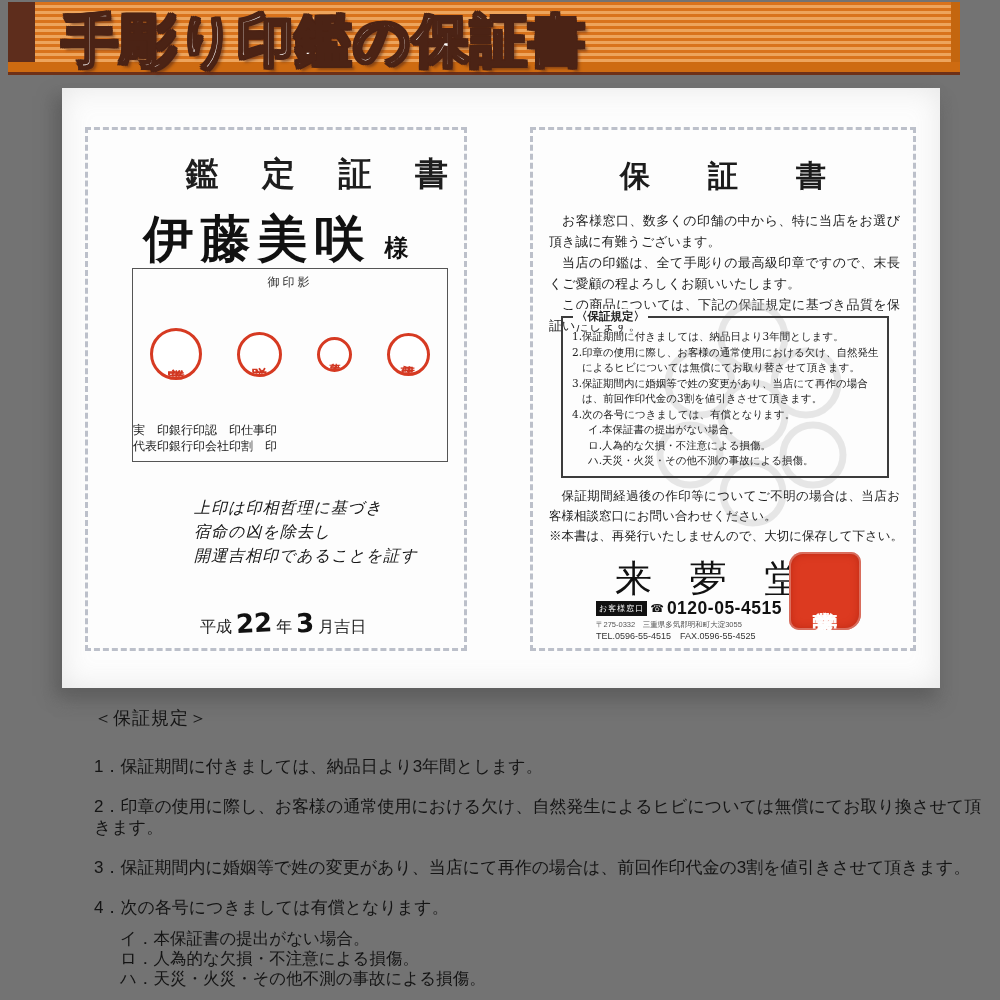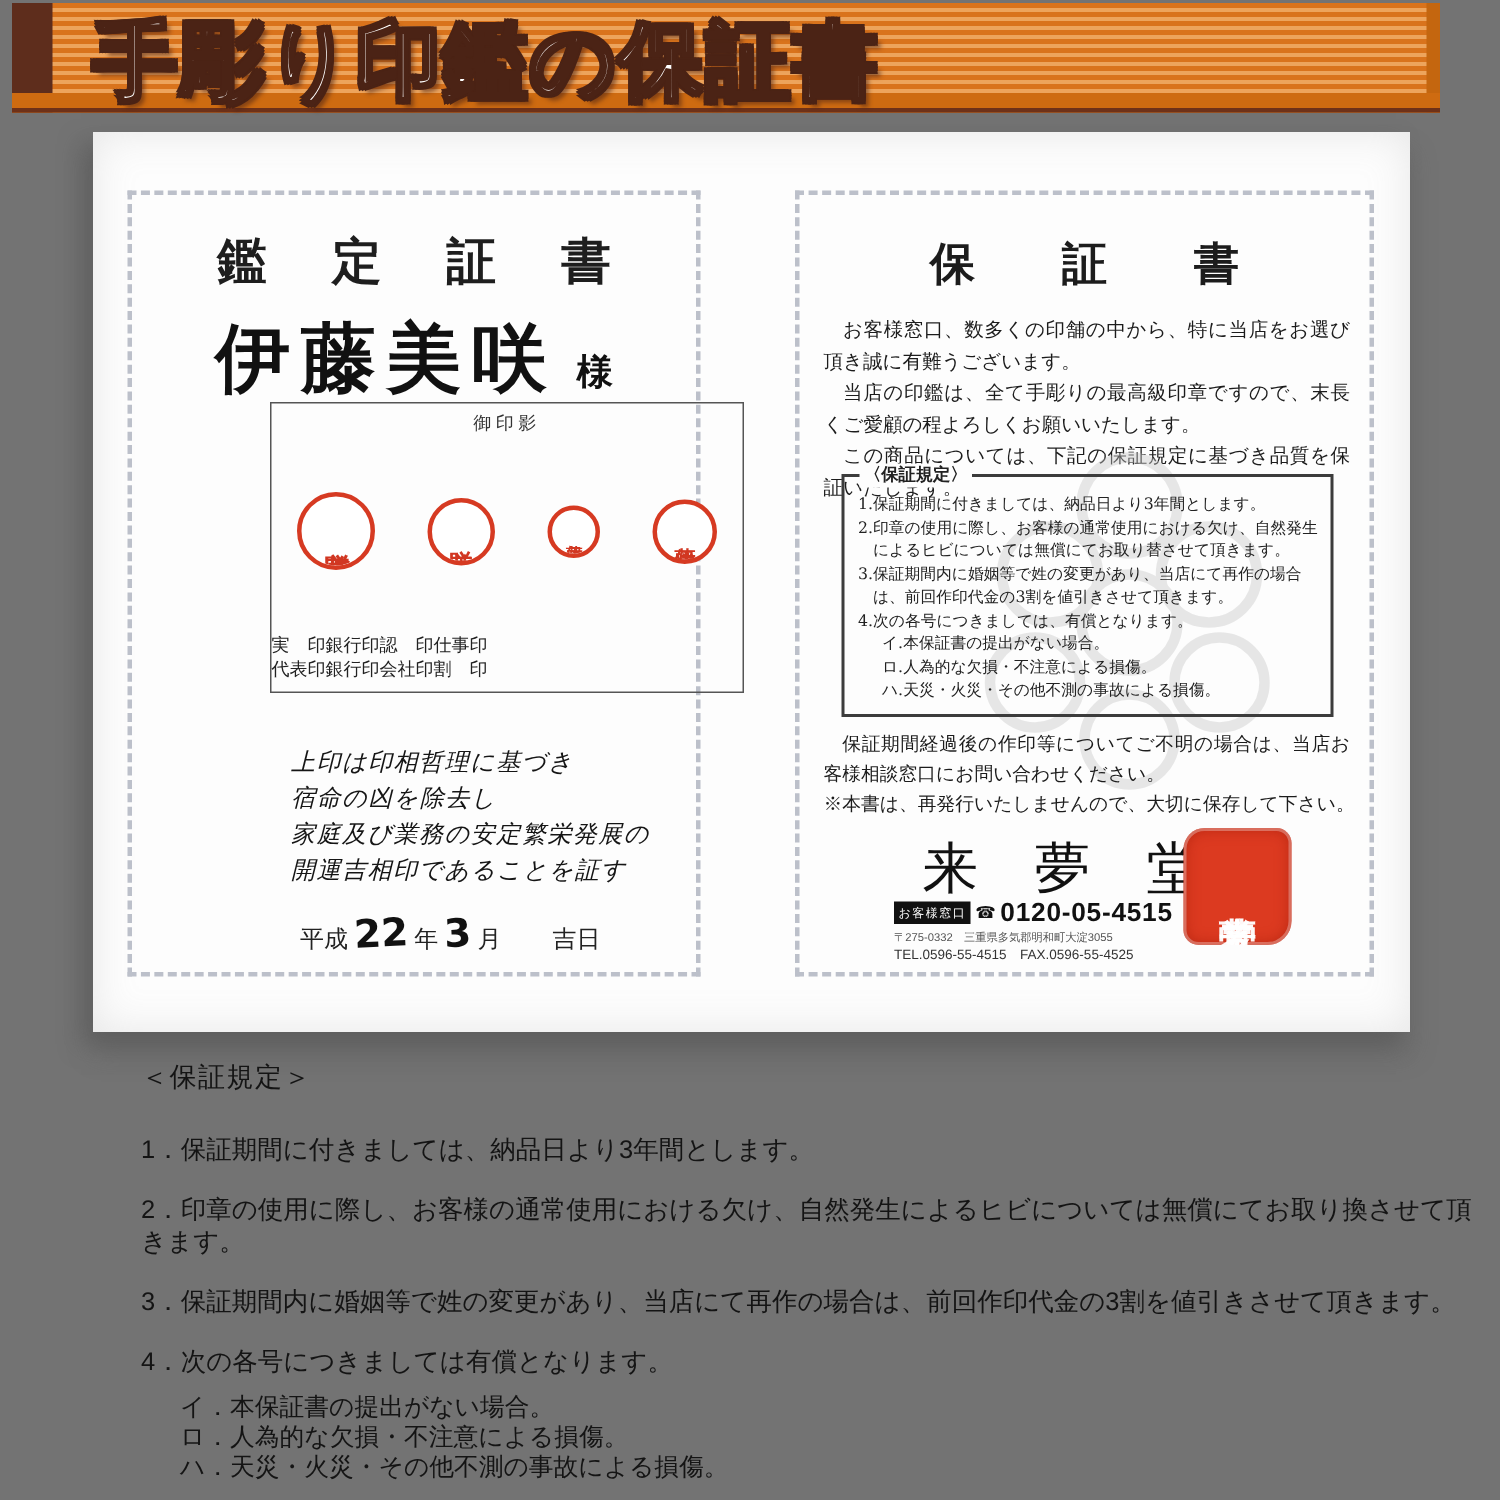--- a/index.html
+++ b/index.html
@@ -23,45 +23,45 @@
   
   .photo{position:absolute;left:62px;top:88px;width:878px;height:600px;background:#fdfdfd;
     box-shadow:-9px 8px 14px rgba(85,85,85,.5),0 14px 16px rgba(90,90,90,.45),
                inset 0 0 28px rgba(150,150,150,.22);}
   .cert{position:absolute;top:39px;height:524px;border:3px dashed #bcc0ca;box-sizing:border-box;
     font-family:"DejaVu Serif","Liberation Serif",serif;}
   .cert-left{left:23px;width:382px;}
   .cert-right{left:468px;width:386px;}
 
   
-  .cl-title{position:absolute;top:22px;left:0;width:100%;text-align:center;font-size:33px;
+  .cl-title{position:absolute;top:22px;left:0;width:100%;text-align:right;font-size:33px;
     font-weight:600;letter-spacing:16px;text-indent:16px;color:#1e1e1e;}
   .cl-name-row{position:absolute;top:76px;left:0;width:100%;text-align:center;white-space:nowrap;}
   .cl-name{font-size:50px;font-weight:600;letter-spacing:7px;color:#111;}
   .cl-honorific{font-size:24px;font-weight:600;margin-left:8px;color:#111;}
-  .cl-box{position:absolute;left:44px;top:138px;width:314px;height:192px;border:1px solid #555;margin-left:48px;}
+  .cl-box{position:absolute;left:44px;top:138px;width:314px;height:192px;border:1px solid #555;}
   .cl-box-label{position:absolute;top:5px;left:0;width:100%;text-align:center;font-size:12px;
     letter-spacing:3px;color:#333;}
   .seals-row{position:absolute;top:48px;left:0;right:0;height:74px;display:flex;
     justify-content:space-around;align-items:center;}
   .seal{border-radius:50%;border:3px solid #d63a22;color:#d13722;display:flex;
     align-items:center;justify-content:center;font-weight:bold;box-sizing:border-box;
     writing-mode:vertical-rl;overflow:hidden;background:#fff;line-height:1;}
   .seal-1{width:52px;height:52px;font-size:18px;}
   .seal-2{width:45px;height:45px;font-size:16px;}
   .seal-3{width:35px;height:35px;font-size:11px;}
   .seal-4{width:43px;height:43px;font-size:14px;}
   .seal-labels{position:absolute;bottom:7px;left:0;right:0;display:flex;justify-content:flex-start;}
   .seal-label-col{text-align:center;font-size:12px;line-height:16px;color:#222;white-space:nowrap;}
   .cl-statements{position:absolute;left:106px;top:366px;font-size:16px;line-height:24px;
     font-style:italic;color:#151515;letter-spacing:1px;}
   .cl-date{position:absolute;left:112px;top:478px;font-size:16px;color:#222;white-space:nowrap;}
   .cl-date .num{display:inline-block;font-family:"DejaVu Sans",sans-serif;font-weight:bold;
     font-size:26px;transform:rotate(-3deg);margin:0 4px;color:#111;}
-  .cl-date .day{margin-left:34px;}
+  .cl-date .day{}
 
   
   .cr-title{position:absolute;top:26px;left:0;width:100%;text-align:center;font-size:30px;
     font-weight:700;letter-spacing:14px;text-indent:14px;color:#1c1c1c;}
   .cr-intro{position:absolute;left:16px;right:13px;top:80px;font-size:13px;line-height:21px;
     text-align:justify;color:#1c1c1c;}
   .cr-intro p{margin:0;text-indent:1em;}
   .watermark{position:absolute;left:95px;top:165px;opacity:.4;}
   .cr-regbox{position:absolute;left:28px;top:186px;width:328px;height:162px;
     border:2px solid #3c3c3c;box-sizing:border-box;padding:11px 8px 0 9px;
@@ -138,21 +138,20 @@
           </div>
           <div class="seal-label-col">
             <div>仕事印</div>
             <div>割　印</div>
           </div>
         </div>
       </div>
       <div class="cl-statements">
         <div>上印は印相哲理に基づき</div>
         <div>宿命の凶を除去し</div>
-        <div>家庭及び業務の安定繁栄発展の</div>
         <div>開運吉相印であることを証す</div>
       </div>
       <div class="cl-date">
         <span>平成</span><span class="num">22</span><span>年</span><span class="num">3</span><span>月</span><span class="day">吉日</span>
       </div>
     </div>
 
     <div class="cert cert-right">
       <div class="cr-title">保　証　書</div>
       <div class="cr-intro">

